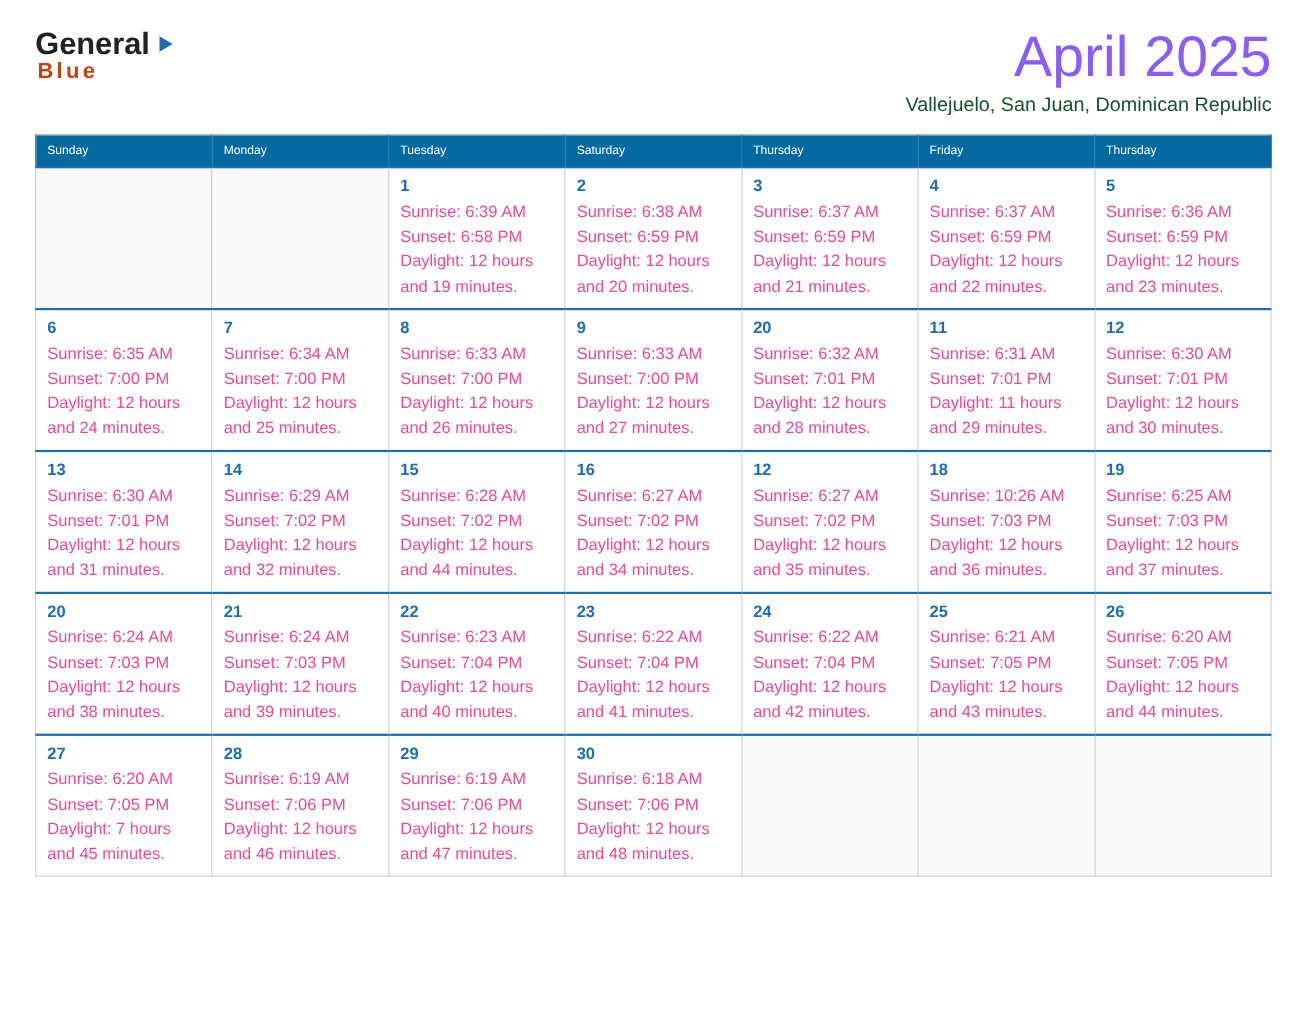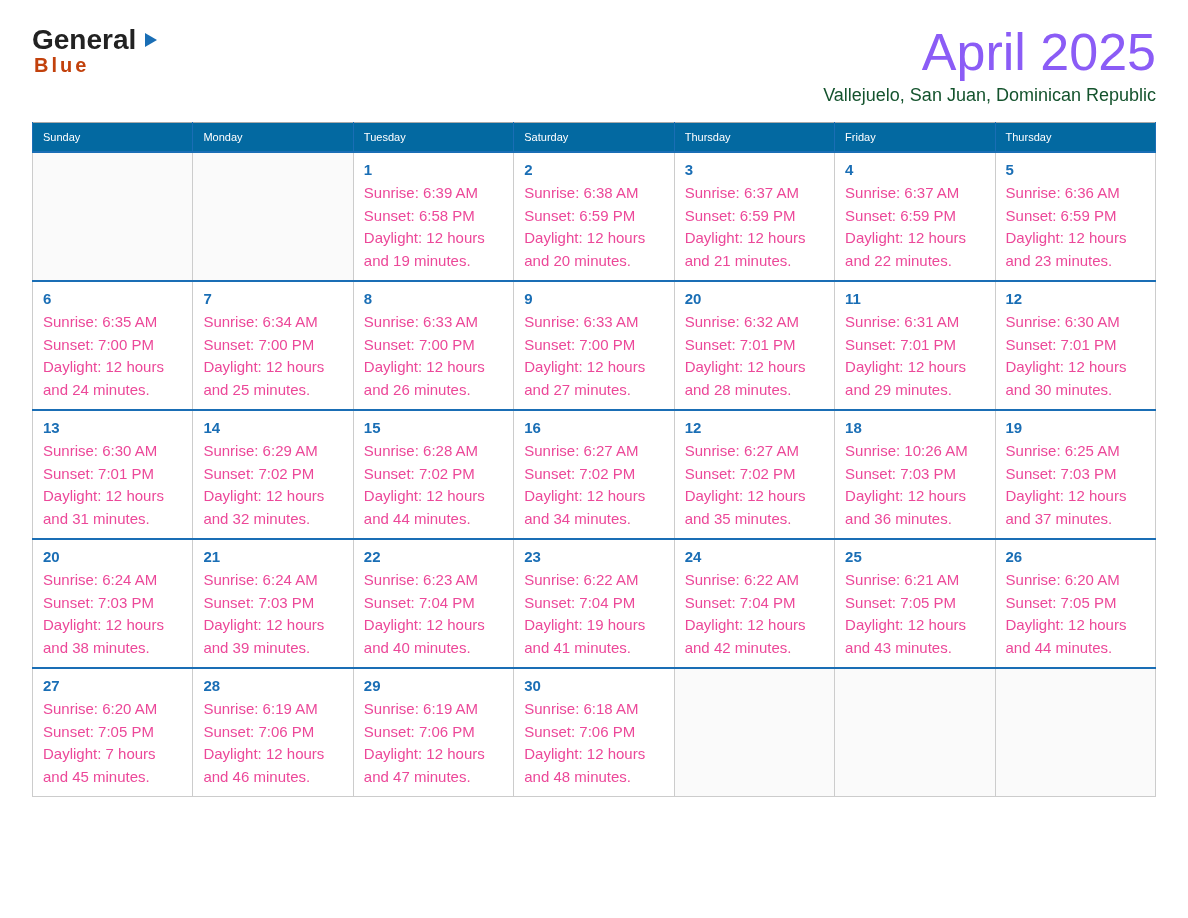--- a/index.html
+++ b/index.html
@@ -224,21 +224,21 @@
             <div>Sunrise: 6:32 AM</div>
             <div>Sunset: 7:01 PM</div>
             <div>Daylight: 12 hours and 28 minutes.</div>
           </div>
         </td>
         <td>
           <div class="day-num">11</div>
           <div class="day-info">
             <div>Sunrise: 6:31 AM</div>
             <div>Sunset: 7:01 PM</div>
-            <div>Daylight: 12 hours and 29 minutes.</div>
+            <div>Daylight: 11 hours and 29 minutes.</div>
           </div>
         </td>
         <td>
           <div class="day-num">12</div>
           <div class="day-info">
             <div>Sunrise: 6:30 AM</div>
             <div>Sunset: 7:01 PM</div>
             <div>Daylight: 12 hours and 30 minutes.</div>
           </div>
         </td>
@@ -324,21 +324,21 @@
             <div>Sunrise: 6:23 AM</div>
             <div>Sunset: 7:04 PM</div>
             <div>Daylight: 12 hours and 40 minutes.</div>
           </div>
         </td>
         <td>
           <div class="day-num">23</div>
           <div class="day-info">
             <div>Sunrise: 6:22 AM</div>
             <div>Sunset: 7:04 PM</div>
-            <div>Daylight: 19 hours and 41 minutes.</div>
+            <div>Daylight: 12 hours and 41 minutes.</div>
           </div>
         </td>
         <td>
           <div class="day-num">24</div>
           <div class="day-info">
             <div>Sunrise: 6:22 AM</div>
             <div>Sunset: 7:04 PM</div>
             <div>Daylight: 12 hours and 42 minutes.</div>
           </div>
         </td>

